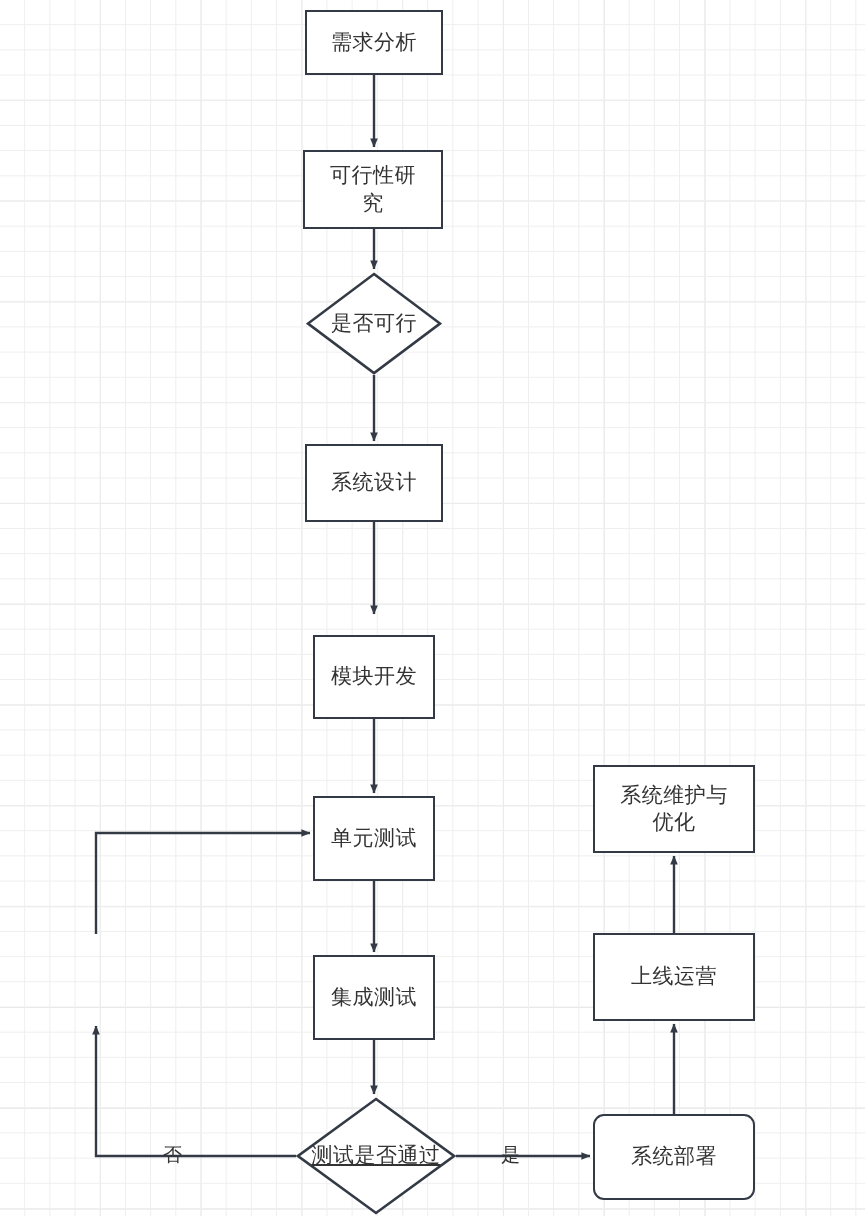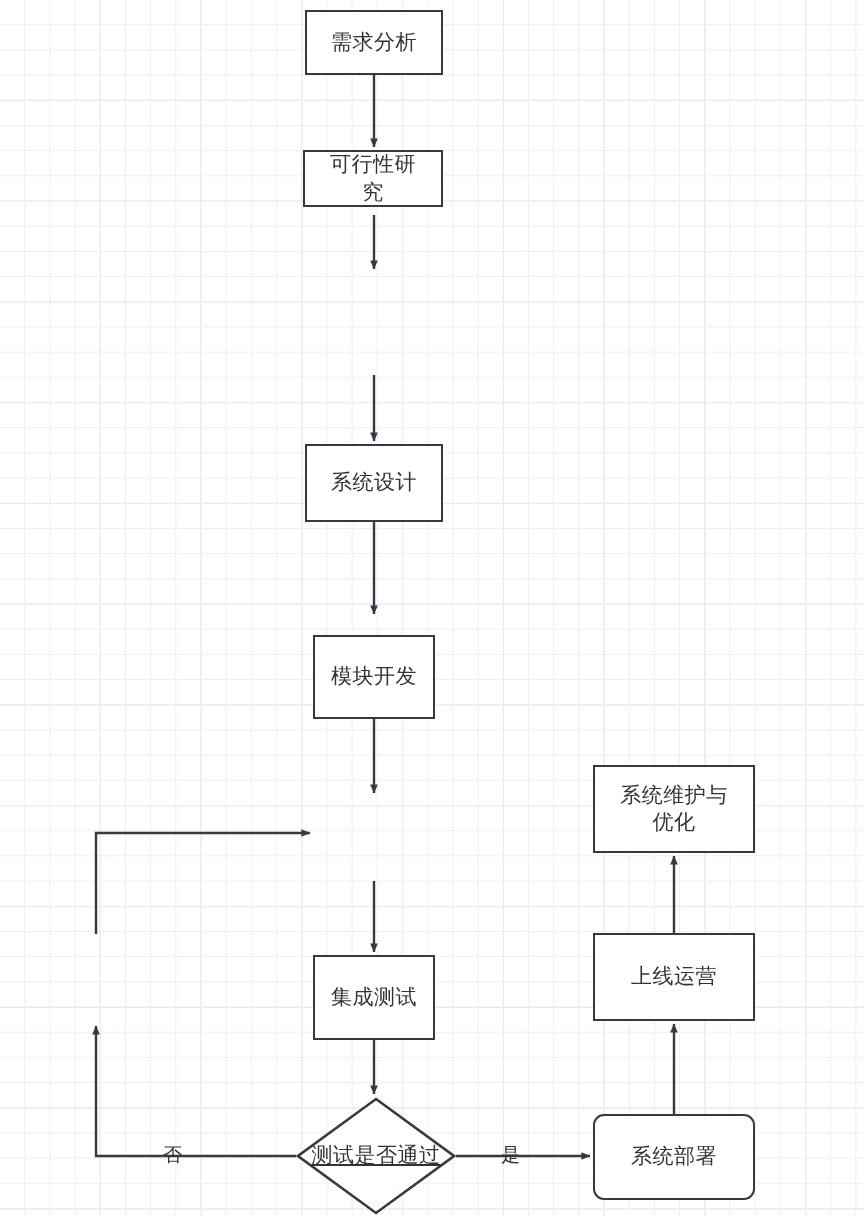--- a/index.html
+++ b/index.html
@@ -99,33 +99,42 @@
       <path d="M456,1156 L590,1156"></path>
       <path d="M674,1114 L674,1024"></path>
       <path d="M674,933 L674,856"></path>
     </g>
   </svg>
 
   <div class="node box" style="left:305px; top:10px; width:138px; height:65px;">
     <span>需求分析</span>
   </div>
 
-  <div class="node box" style="left:303px; top:150px; width:140px; height:57px;">
+  <div class="node box" style="left:303px; top:150px; width:140px; height:79px;">
     <span style="width:72%;">可行性研究</span>
   </div>
 
+  <div class="node diamond" style="left:306px; top:272px; width:136px; height:103px;">
+    <svg class="dshape" viewBox="0 0 136 103" preserveAspectRatio="none">
+      <polygon points="68,2 134,51.5 68,101 2,51.5" fill="#ffffff" stroke="#333a45" stroke-width="2.6"></polygon>
+    </svg>
+    <span class="dlabel">是否可行</span>
+  </div>
 
   <div class="node box" style="left:305px; top:444px; width:138px; height:78px;">
     <span>系统设计</span>
   </div>
 
   <div class="node box" style="left:313px; top:617px; width:122px; height:84px;margin-top:18px;">
     <span>模块开发</span>
   </div>
 
+  <div class="node box" style="left:313px; top:796px; width:122px; height:85px;">
+    <span>单元测试</span>
+  </div>
 
   <div class="node box" style="left:313px; top:955px; width:122px; height:85px;">
     <span>集成测试</span>
   </div>
 
   <div class="node diamond" style="left:296px; top:1097px; width:160px; height:118px;">
     <svg class="dshape" viewBox="0 0 160 118" preserveAspectRatio="none">
       <polygon points="80,2 158,59 80,116 2,59" fill="#ffffff" stroke="#333a45" stroke-width="2.6"></polygon>
     </svg>
     <span class="dlabel" style="width:82%;text-decoration:underline;">测试是否通过</span>

